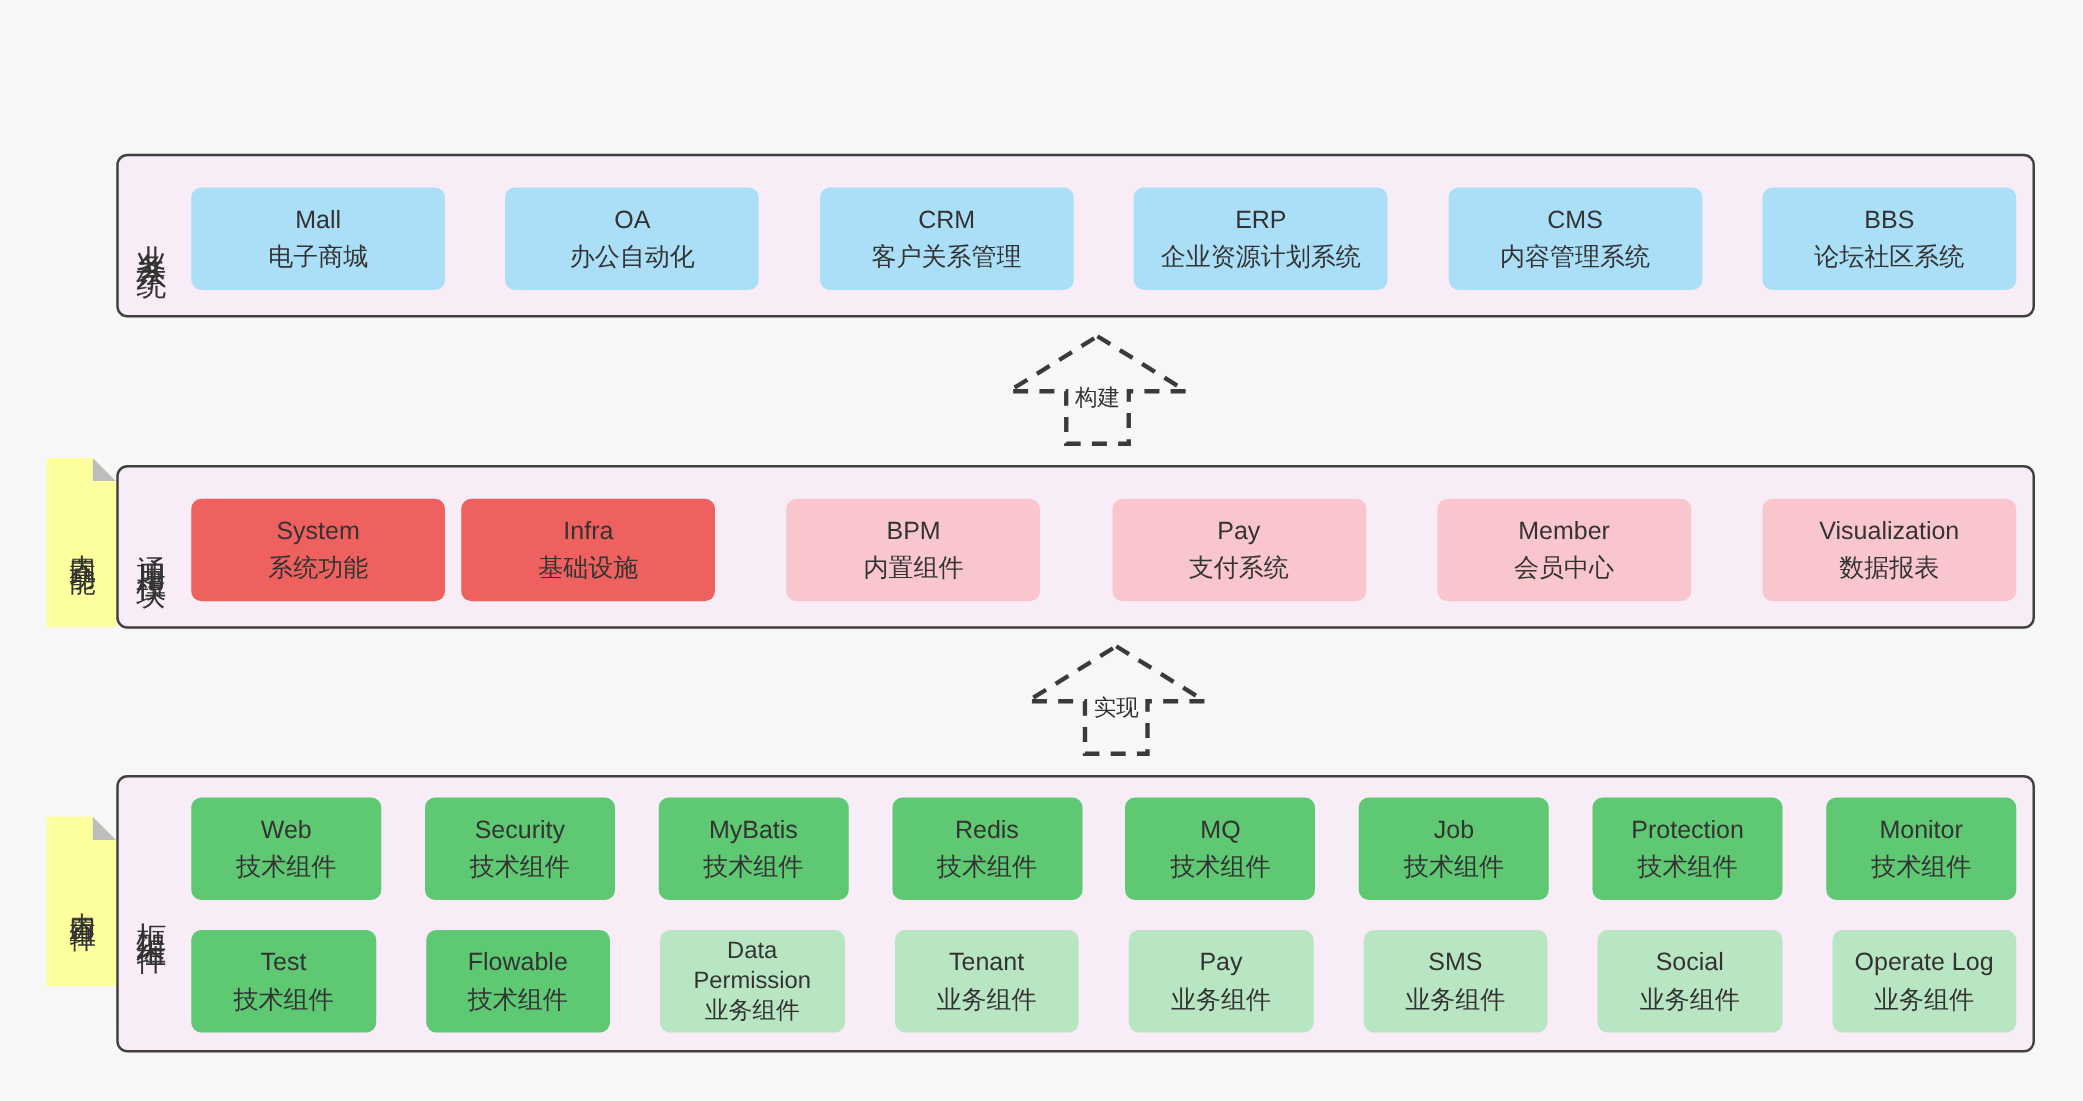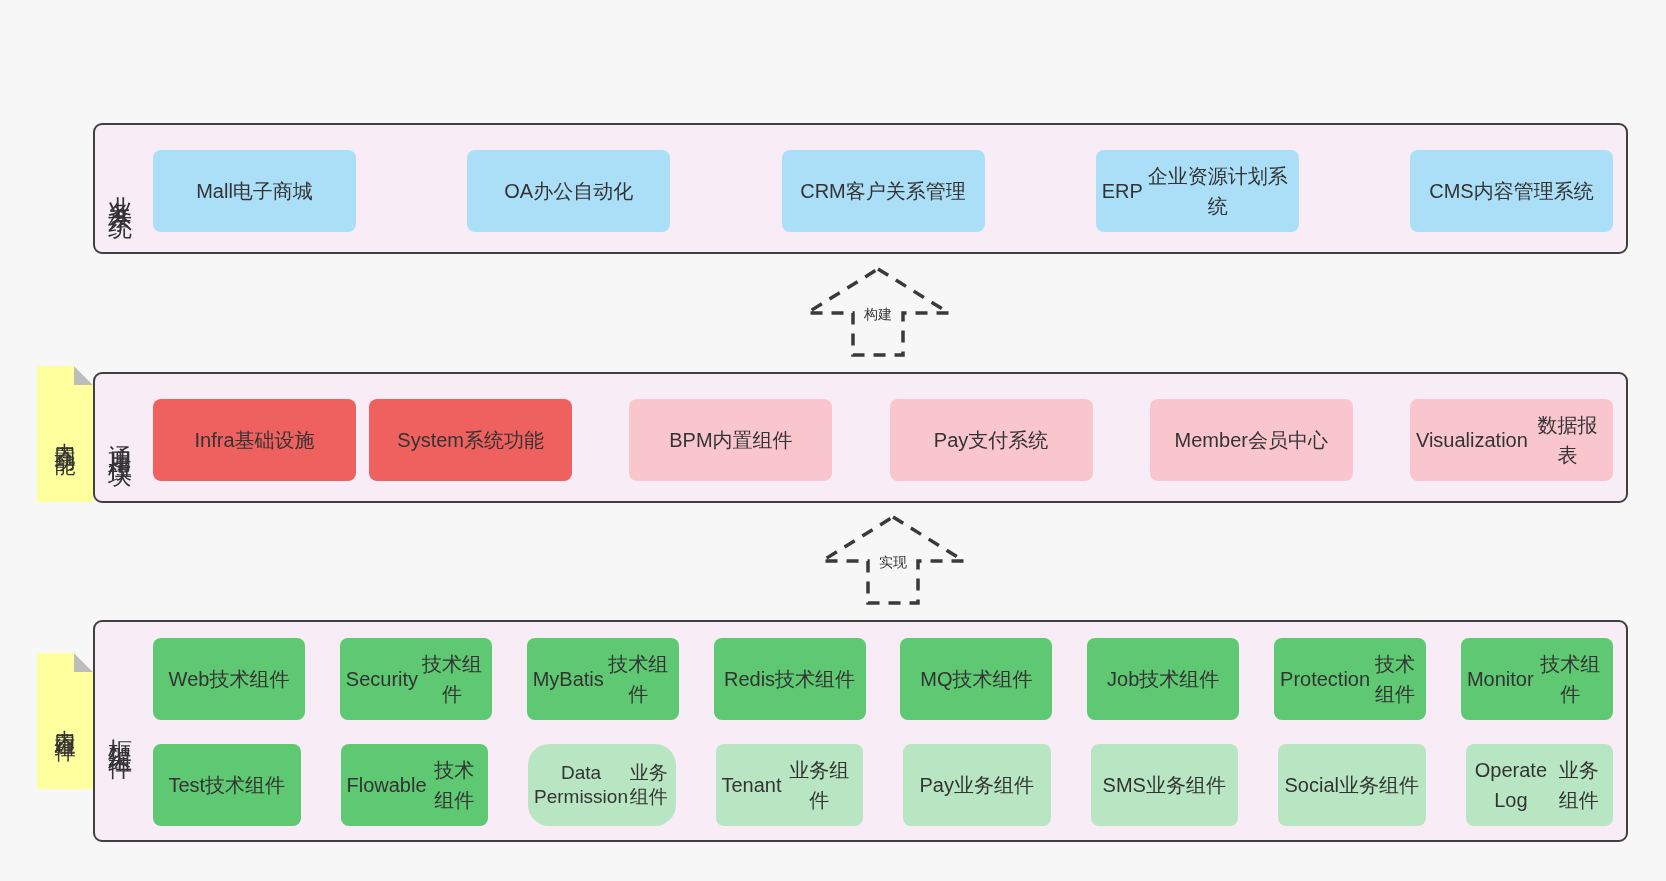--- a/index.html
+++ b/index.html
@@ -49,39 +49,40 @@
   }
   #band-business .boxes,
   #band-modules  .boxes { top: 25px; }
   #band-components .boxes.row-1 { top: 16px; }
   #band-components .boxes.row-2 { top: 122px; gap: 40px; }
 
   .box {
     height: 82px;
     border-radius: 8px;
     display: flex;
+    flex-direction: column;
     align-items: center;
     justify-content: center;
     text-align: center;
     font-size: 20px;
     line-height: 1.5;
     box-sizing: border-box;
     padding: 2px 6px;
   }
   .box.wide   { width: 203px; }
   .box.narrow { width: 152px; }
 
   .box.blue       { background: #abdff8; }
   .box.red        { background: #ef615f; }
   .box.pink       { background: #fac6ce; margin-left: 44px; }
   .box.green      { background: #5ec873; align-items: center; }
   .box.lightgreen { background: #b9e6c2; }
 
   .box .en, .box .zh { display: block; }
-  .box.tight { line-height: 1.28; font-size: 19px; border-radius: 21px; }
+  .box.tight { line-height: 1.28; font-size: 19px; }
   .box .en.wrap { max-width: 112px; }
 
   
   .sticky {
     position: absolute;
     left: 37px;
     width: 56px;
     background: #feff9d;
     clip-path: polygon(0 0, calc(100% - 19px) 0, 100% 19px, 100% 100%, 0 100%);
     display: flex; align-items: center; justify-content: center;
@@ -109,21 +110,21 @@
   }
   #arrow-build     { left: 803px; top: 266px; }
   #arrow-implement { left: 818px; top: 514px; }
   .arrow svg { position: absolute; left: 0; top: 0; }
   .arrow .arrow-label {
     position: absolute;
     left: 50%; top: 40px;
     transform: translateX(-50%);
     background: #f7f7f7;
     padding: 0 5px;
-    font-size: 14px;
+    font-size: 18px;
     color: #333333;
     white-space: nowrap;
   }
 </style>
 </head>
 <body>
 
 <div class="canvas">
 
   <div class="sticky" id="sticky-modules">
@@ -152,43 +153,47 @@
         <span class="en">CRM</span>
         <span class="zh">客户关系管理</span>
       </div>
       <div class="box blue wide">
         <span class="en">ERP</span>
         <span class="zh">企业资源计划系统</span>
       </div>
       <div class="box blue wide">
         <span class="en">CMS</span>
         <span class="zh">内容管理系统</span>
+      </div>
+      <div class="box blue wide">
+        <span class="en">BBS</span>
+        <span class="zh">论坛社区系统</span>
       </div>
     </div>
   </div>
 
   <div class="arrow" id="arrow-build">
     <svg width="150" height="92" viewBox="0 0 150 92">
       <polygon points="75,3 146,47 100,47 100,89 50,89 50,47 4,47" fill="none" stroke="#3a3a3a" stroke-width="3.5" stroke-dasharray="12 9" stroke-linejoin="miter"></polygon>
     </svg>
     <span class="arrow-label">构建</span>
   </div>
 
   <div class="band" id="band-modules">
     <div class="band-label">
       <span>通用模块</span>
     </div>
     <div class="boxes">
       <div class="box red wide">
+        <span class="en">System</span>
+        <span class="zh">系统功能</span>
+      </div>
+      <div class="box red wide">
         <span class="en">Infra</span>
         <span class="zh">基础设施</span>
-      </div>
-      <div class="box red wide">
-        <span class="en">System</span>
-        <span class="zh">系统功能</span>
       </div>
       <div class="box pink wide">
         <span class="en">BPM</span>
         <span class="zh">内置组件</span>
       </div>
       <div class="box pink wide">
         <span class="en">Pay</span>
         <span class="zh">支付系统</span>
       </div>
       <div class="box pink wide">

